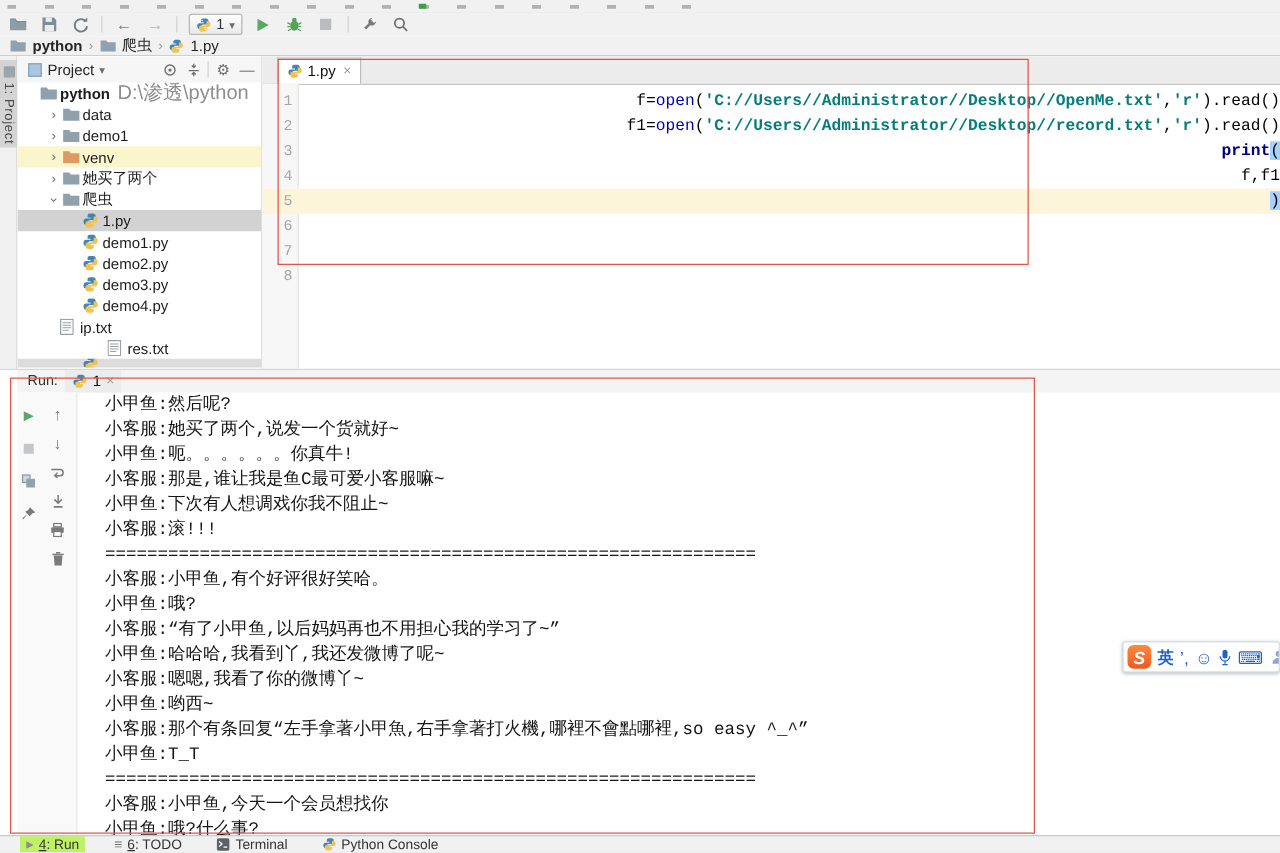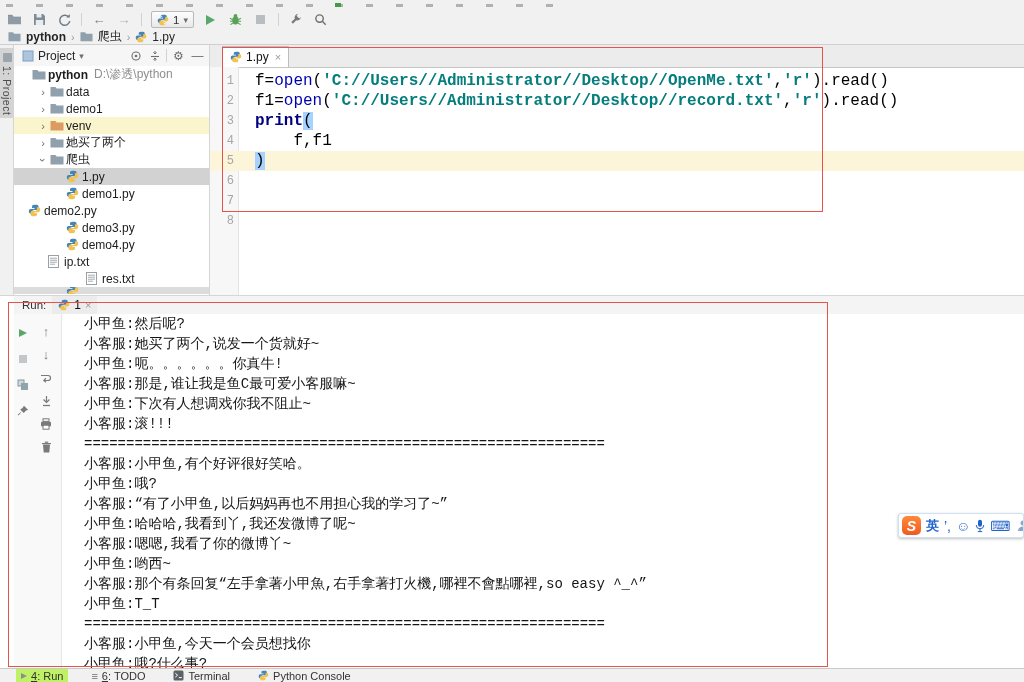--- a/index.html
+++ b/index.html
@@ -40,34 +40,34 @@
   .pheader .hic{display:flex;align-items:center;justify-content:center;width:15px;height:15px;color:#6e6e6e;font-size:12px;}
   .trow{height:17px;display:flex;align-items:center;font-size:12px;color:#1c1c1c;white-space:nowrap;box-sizing:border-box;}
   .trow.sel{background:#d2d2d2;}
   .trow.hl{background:#faf5cd;}
   .trow.partial{height:7px;background:#dcdcdc;overflow:hidden;}
   .chev{width:14px;color:#6e6e6e;font-size:11px;text-align:center;flex:none;}
   .chev.exp{transform:rotate(90deg);}
   .chevsp{width:14px;flex:none;}
   .ticon{width:16px;display:flex;align-items:center;flex:none;}
   .tlabel.b{font-weight:bold;}
-  .tpath{color:#8e8e8e;margin-left:6px;font-size:12px;}
+  .tpath{color:#8e8e8e;margin-left:6px;font-size:16px;}
   
   .editor{position:absolute;left:210px;top:45px;right:0;height:250px;background:#fff;}
   .tabbar{position:absolute;left:0;top:0;right:0;height:22px;background:#ececec;border-bottom:1px solid #c6c6c6;}
   .etab{position:absolute;left:12px;top:1px;height:21px;background:#fff;border:1px solid #bdbdbd;border-bottom:none;
         display:flex;align-items:center;gap:4px;padding:0 7px;font-size:12px;color:#111;box-sizing:border-box;}
   .etab .x{color:#9b9b9b;font-size:11px;margin-left:2px;}
   .edbody{position:absolute;left:0;top:22px;right:0;bottom:0;overflow:hidden;}
   .gutterbg{position:absolute;left:0;top:0;width:28px;bottom:0;background:#f7f7f7;border-right:1px solid #e4e4e4;}
   .curline{position:absolute;left:0;right:0;top:84px;height:20px;background:#fcf5da;}
   .gutter{position:absolute;left:0;top:4px;width:24px;text-align:right;
           font-family:"Liberation Mono","DejaVu Sans Mono",monospace;font-size:12px;color:#a6a6a6;line-height:20px;}
   .code{position:absolute;left:28px;top:4px;right:0;font-family:"Liberation Mono","DejaVu Sans Mono",monospace;
-        font-size:16px;line-height:20px;color:#000;padding-left:17px;}
+        font-size:13px;line-height:20px;color:#000;padding-left:17px;text-align:right;}
   .cline{white-space:pre;height:20px;}
   .t-fn{color:#0000b2;}
   .t-s{color:#067d7d;font-weight:bold;}
   .t-kw{color:#000080;font-weight:bold;}
   .t-sel{background:#a6d2ff;}
   
   .runpanel{position:absolute;left:0;top:295px;width:1024px;height:373px;background:#fff;border-top:1px solid #d6d6d6;box-sizing:border-box;}
   .runheader{position:absolute;left:14px;top:0;right:0;height:18px;background:#f4f4f4;display:flex;align-items:center;
              gap:6px;padding-left:8px;font-size:11.5px;color:#333;}
   .runtab{display:flex;align-items:center;gap:4px;padding:0 6px;height:18px;background:#ececec;font-size:12px;color:#111;}
@@ -300,21 +300,21 @@
         <div class="trow" style="padding-left: 38px;">
           <span class="chevsp"></span>
           <span class="ticon">
             <svg width="13" height="13" viewBox="0 0 16 16">
               <path fill="#4584b6" d="M8 1C5 1 5 2.4 5 3.5V5h3v1H3.5C2 6 1 7 1 9s1 3 2.5 3H5v-2c0-1.5 1-2.5 2.5-2.5H11c1 0 2-.8 2-2V3.5C13 2 12 1 10.5 1z"></path>
               <path fill="#f2c14e" d="M8 15c3 0 3-1.4 3-2.5V11H8v-1h4.5c1.5 0 2.5-1 2.5-3s-1-3-2.5-3H11v2c0 1.5-1 2.5-2.5 2.5H5c-1 0-2 .8-2 2v1.5C3 14 4 15 5.5 15z"></path>
             </svg>
           </span>
           <span class="tlabel">demo1.py</span>
         </div>
-        <div class="trow" style="">
+        <div class="trow" style="padding-left: 38px;">
           <span class="chevsp"></span>
           <span class="ticon">
             <svg width="13" height="13" viewBox="0 0 16 16">
               <path fill="#4584b6" d="M8 1C5 1 5 2.4 5 3.5V5h3v1H3.5C2 6 1 7 1 9s1 3 2.5 3H5v-2c0-1.5 1-2.5 2.5-2.5H11c1 0 2-.8 2-2V3.5C13 2 12 1 10.5 1z"></path>
               <path fill="#f2c14e" d="M8 15c3 0 3-1.4 3-2.5V11H8v-1h4.5c1.5 0 2.5-1 2.5-3s-1-3-2.5-3H11v2c0 1.5-1 2.5-2.5 2.5H5c-1 0-2 .8-2 2v1.5C3 14 4 15 5.5 15z"></path>
             </svg>
           </span>
           <span class="tlabel">demo2.py</span>
         </div>
         <div class="trow" style="padding-left: 38px;">

